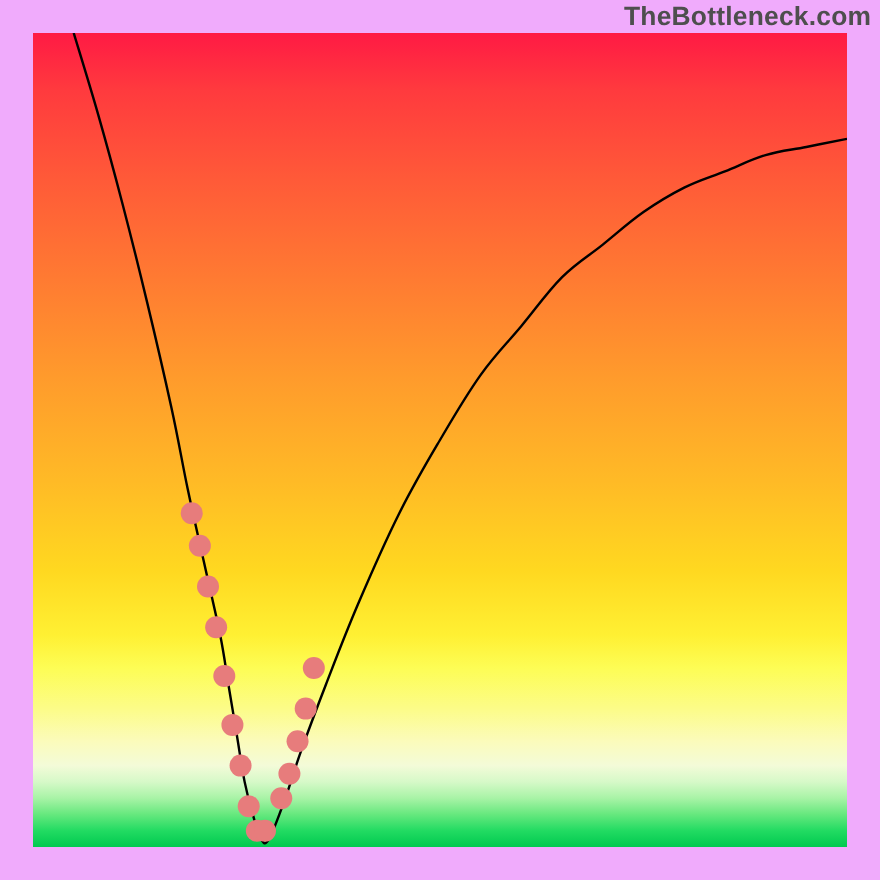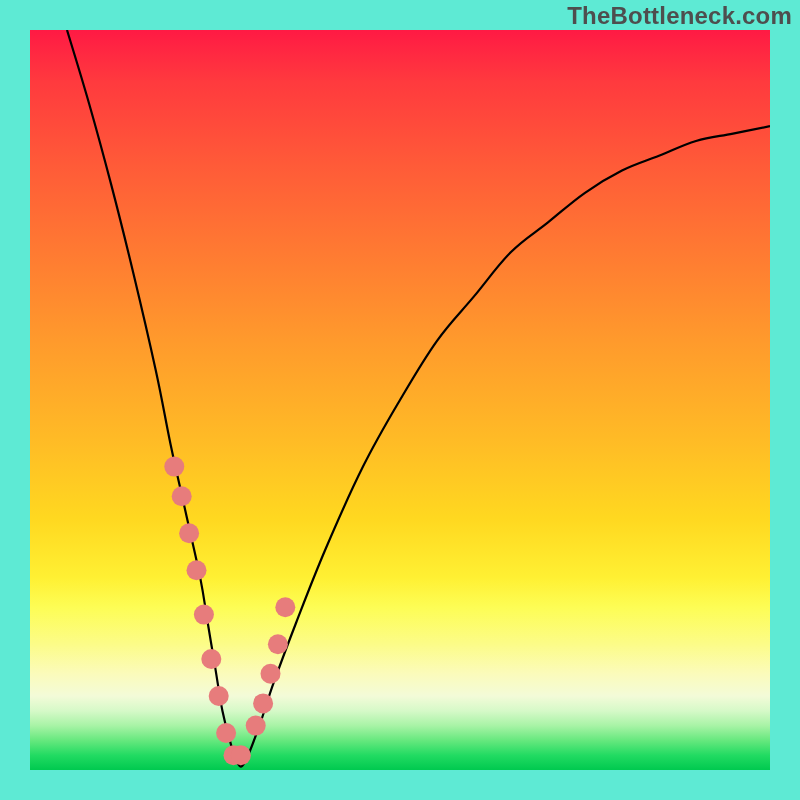--- a/index.html
+++ b/index.html
@@ -1,21 +1,21 @@
 <!DOCTYPE html>
 <html><head>
 <meta charset="utf-8">
 <style>
   * { margin: 0; padding: 0; box-sizing: border-box; }
   html, body { width: 800px; height: 800px; overflow: hidden; background: #000; }
   .frame {
     position: relative;
     width: 800px;
     height: 800px;
-    background: #5eead4;
+    background: #f0abfc;
   }
   .watermark {
     position: absolute;
     top: 2px;
     right: 8px;
     font-family: Arial, Helvetica, sans-serif;
     font-size: 24px;
     font-weight: 600;
     color: #4e4e4e;
     letter-spacing: 0.2px;

